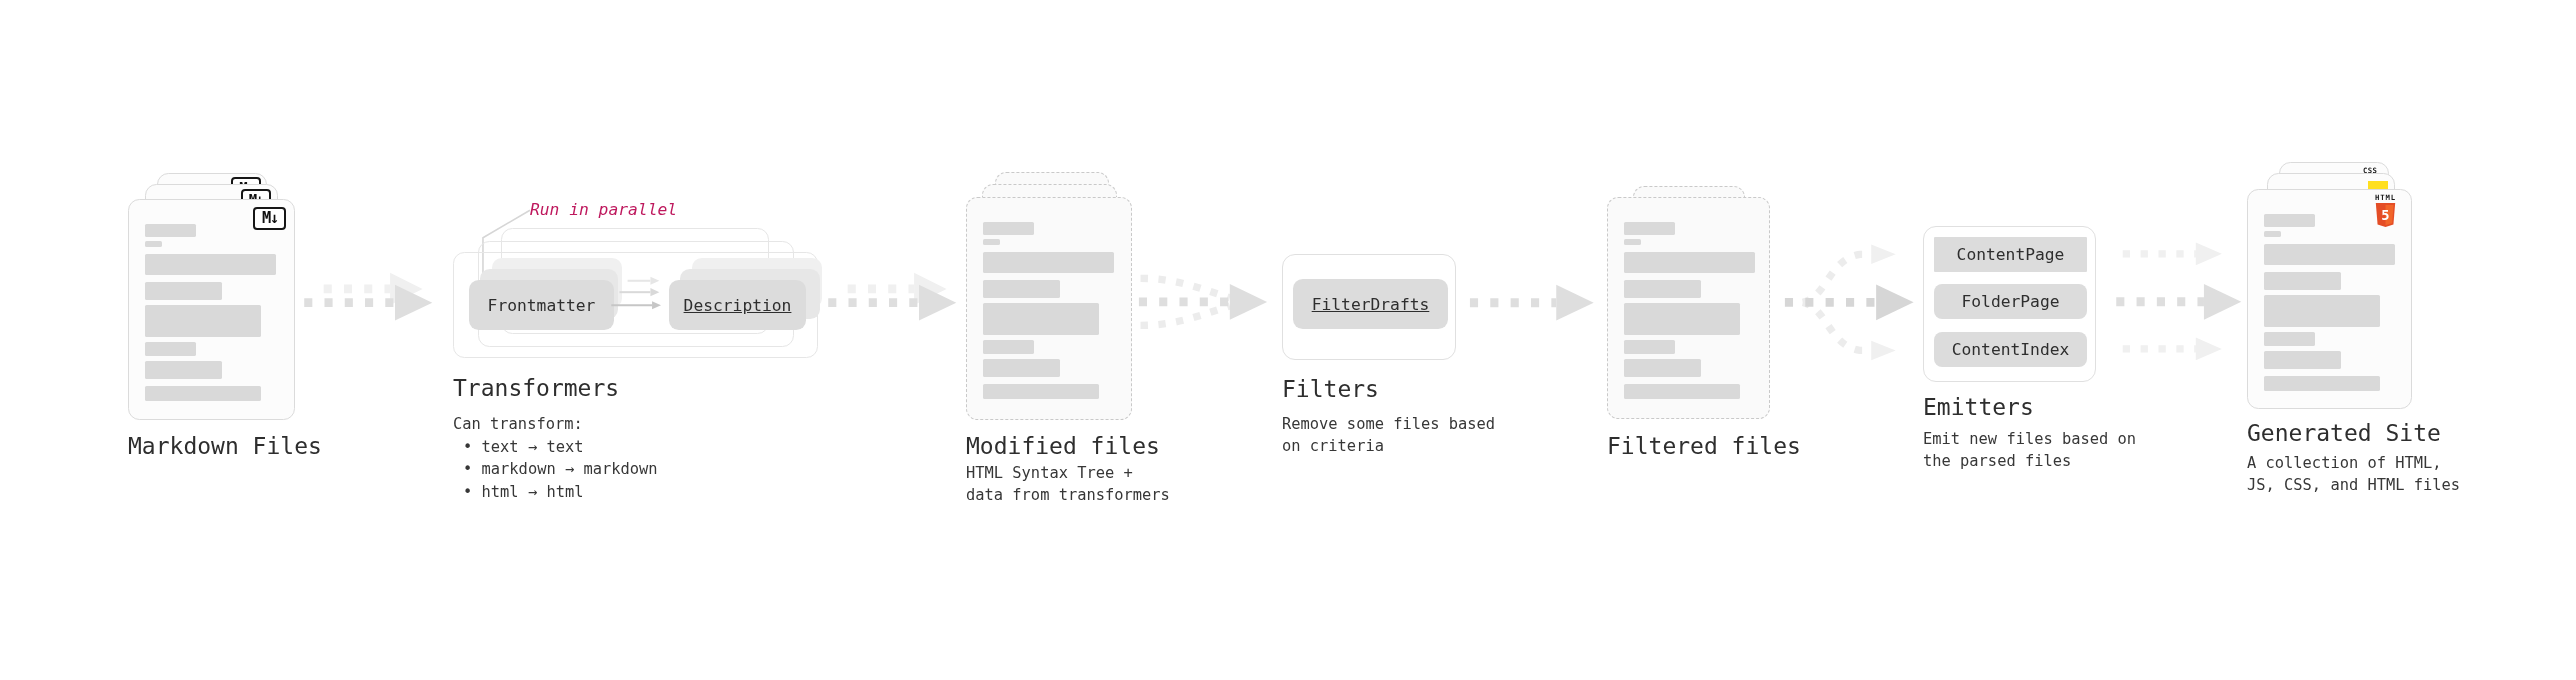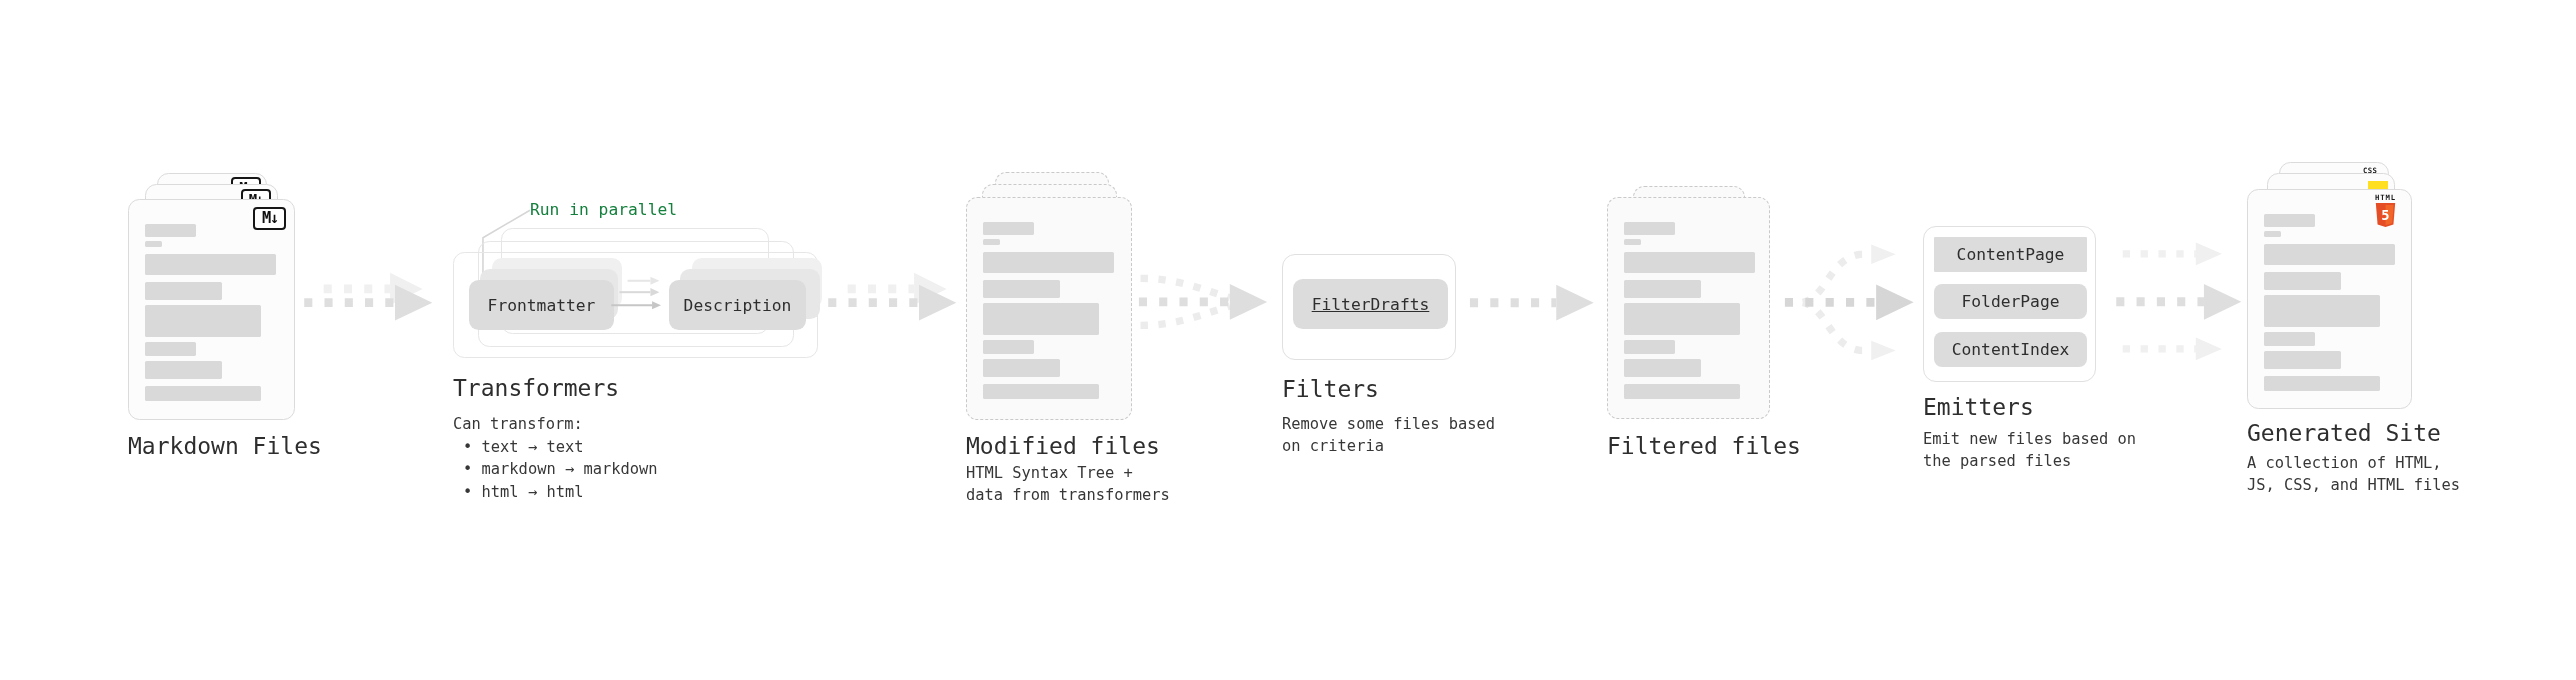--- a/index.html
+++ b/index.html
@@ -21,21 +21,21 @@
   .panel.ghostline{background:transparent;border-color:#e6e6e6;border-radius:11.4px;}
   .pill{position:absolute;background:var(--pill_bg,#dcdcdc);border-radius:9.8px;display:flex;align-items:center;justify-content:center;
     font-size:16.3px;color:#2e2e2e;box-sizing:border-box;white-space:nowrap;}
   .pill.ghost1{background:#e7e7e7;}
   .pill.ghost2{background:#f0f0f0;}
   
   .h{position:absolute;font-size:23px;line-height:28px;color:#2e2e2e;white-space:nowrap;}
   .d{position:absolute;font-size:15.4px;line-height:22px;color:#373737;white-space:pre;}
   .bullet{padding-left:11.4px;}
   .bullet::before{content:"• ";margin-left:-11.4px;}
-  .runlabel{position:absolute;font-size:16.3px;color:#15803d;white-space:nowrap;}
+  .runlabel{position:absolute;font-size:16.3px;color:#be185d;white-space:nowrap;font-style:italic;}
   
   .css-badge{position:absolute;top:4.1px;right:7.3px;width:21px;text-align:center;}
   .css-badge .t{font-size:7.3px;font-weight:bold;color:#161616;line-height:7.3px;letter-spacing:0.4px;}
   .css-badge .u{margin:1.6px auto 0;width:14.6px;height:3.3px;background:var(--css_blue,#2760e6);border-radius:0.8px;}
   .js-badge{position:absolute;top:6.5px;right:6.5px;width:19.5px;height:18px;background:var(--js_yellow,#ffdf1f);}
   .html5-badge{position:absolute;top:4.1px;right:15px;width:21px;text-align:center;}
   .html5-badge .t{font-size:7.3px;font-weight:bold;color:#161616;line-height:8.1px;letter-spacing:0.8px;}
   svg{display:block;}
 </style>
 </head>
@@ -80,21 +80,21 @@
     <div class="panel ghostline" style="left:501px;top:228px;width:268px;height:106px;z-index:1;"></div>
     <div class="panel ghostline" style="left:478px;top:241px;width:316px;height:106px;z-index:2;"></div>
     <div class="panel ghostline" style="left:453px;top:252px;width:365px;height:106px;z-index:3;"></div>
 
     <div class="pill ghost2" style="left:492px;top:258px;width:130px;height:50px;z-index:4;"></div>
     <div class="pill ghost1" style="left:480px;top:269px;width:138px;height:50px;z-index:5;"></div>
     <div class="pill" style="left:469px;top:280px;width:145px;height:50px;z-index:6;">Frontmatter</div>
 
     <div class="pill ghost2" style="left:692px;top:258px;width:130px;height:50px;z-index:4;"></div>
     <div class="pill ghost1" style="left:680px;top:269px;width:140px;height:50px;z-index:5;"></div>
-    <div class="pill" style="left:669px;top:280px;width:137px;height:50px;z-index:6;">Description</div>
+    <div class="pill" style="left:669px;top:280px;width:137px;height:50px;z-index:6;text-decoration:underline;">Description</div>
 
     <svg class="abs" style="left:608px;top:271px;z-index:7;" width="62" height="44" viewBox="0 0 76 54">
       <line x1="24" y1="12" x2="52" y2="12" stroke="#e6e6e6" stroke-width="2.5"></line>
       <polygon points="52,7 63,12 52,17" fill="#e6e6e6"></polygon>
       <line x1="14" y1="26" x2="52" y2="26" stroke="#d9d9d9" stroke-width="2.5"></line>
       <polygon points="52,21 63,26 52,31" fill="#d9d9d9"></polygon>
       <line x1="4" y1="42" x2="54" y2="42" stroke="#c6c6c6" stroke-width="2.5"></line>
       <polygon points="54,37 65,42 54,47" fill="#c6c6c6"></polygon>
     </svg>
 

